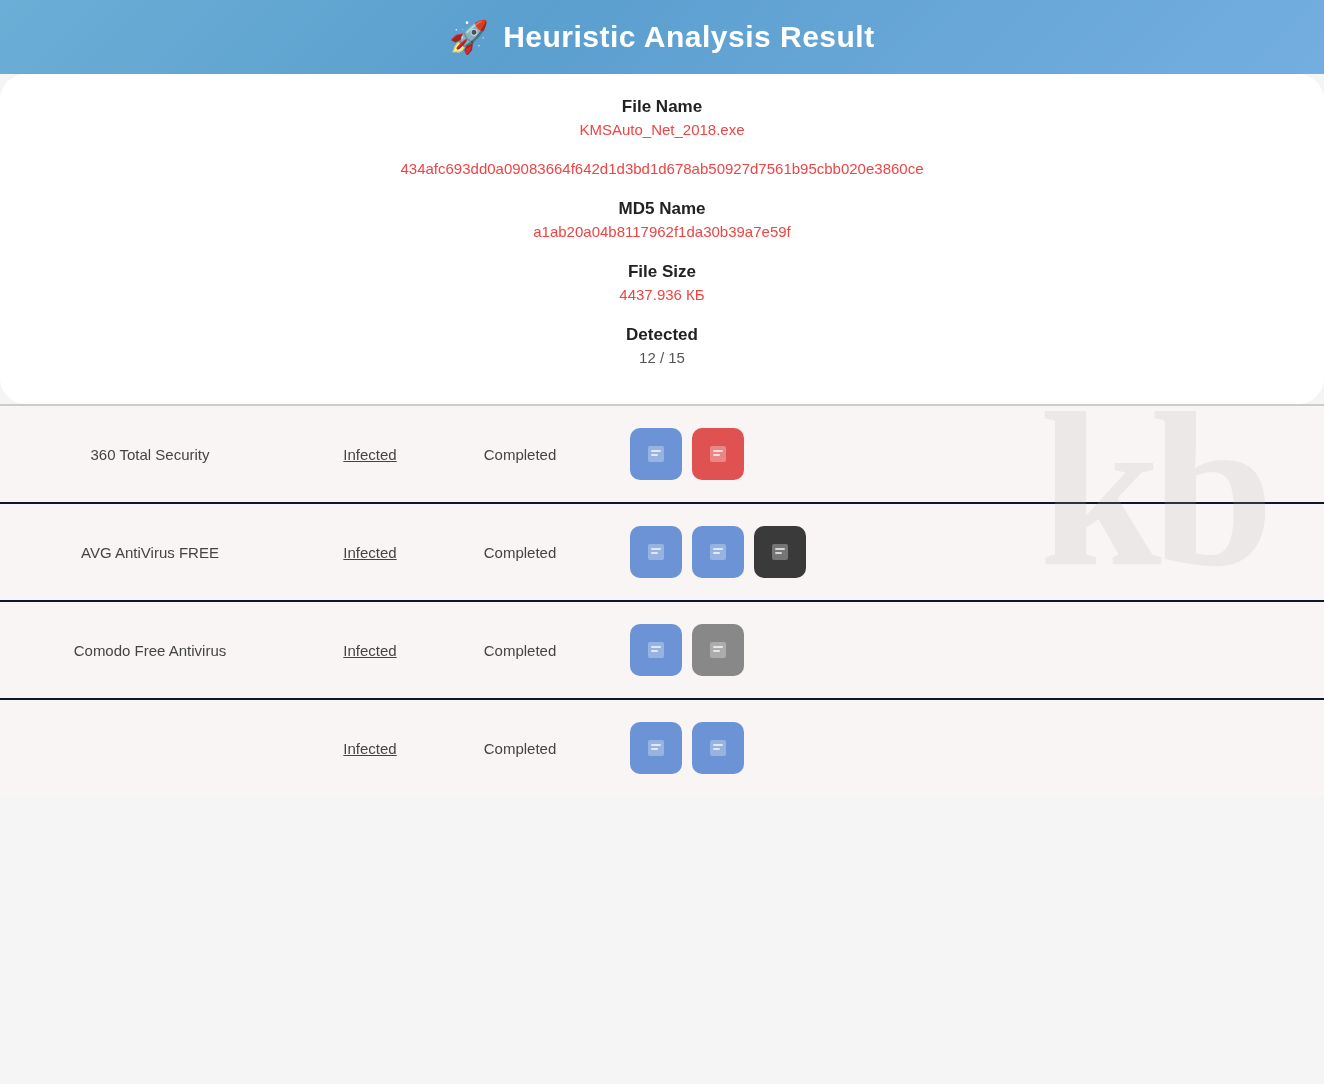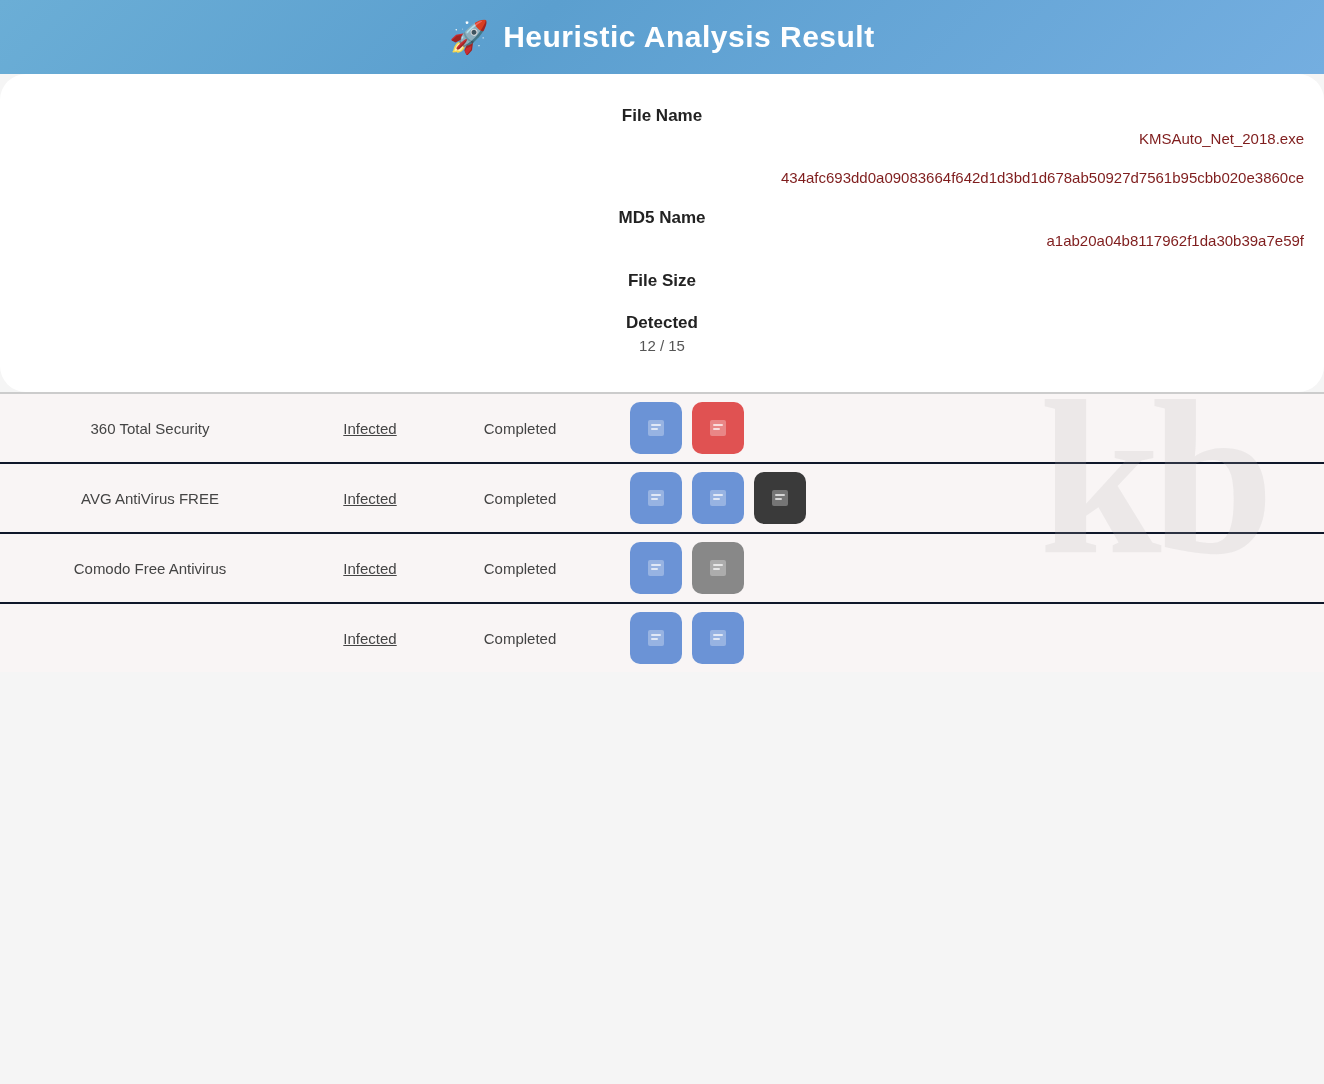--- a/index.html
+++ b/index.html
@@ -25,38 +25,37 @@
     }
     .header-title {
       font-size: 30px;
       font-weight: 600;
       color: white;
       letter-spacing: 0.5px;
     }
 
     .info-section {
       background: white;
-      padding: 32px 20px 20px;
+      padding: 23px 20px 20px;
       text-align: center;
       border-radius: 26px;
     }
     .info-block {
       margin-bottom: 22px;
     }
     .info-label {
       font-size: 17px;
       font-weight: 700;
       color: #222;
       margin-bottom: 4px;
     }
     .info-value {
       font-size: 15px;
-      color: #7f1d1d;
+      color: #ef4444;
       word-break: break-all;
-      text-align: right;
     }
 
     .detected-section {
       text-align: center;
       margin-bottom: 18px;
     }
     .detected-label {
       font-size: 17px;
       font-weight: 700;
       color: #222;
@@ -72,21 +71,21 @@
       border-collapse: collapse;
       background: #f9f5f5;
     }
     .results-table tr {
       border-top: 2px solid #0f172a;
     }
     .results-table tr:first-child {
       border-top: 2px solid #ccc;
     }
     .results-table td {
-      padding: 8px 30px;
+      padding: 22px 30px;
       font-size: 15px;
       color: #444;
       vertical-align: middle;
     }
     .col-name {
       width: 300px;
       text-align: center;
     }
     .col-status {
       width: 140px;
@@ -160,20 +159,21 @@
       <div class="info-value">434afc693dd0a09083664f642d1d3bd1d678ab50927d7561b95cbb020e3860ce</div>
     </div>
 
     <div class="info-block">
       <div class="info-label">MD5 Name</div>
       <div class="info-value">a1ab20a04b8117962f1da30b39a7e59f</div>
     </div>
 
     <div class="info-block">
       <div class="info-label">File Size</div>
+      <div class="info-value">4437.936 КБ</div>
     </div>
 
 
     <div class="detected-section">
       <div class="detected-label">Detected</div>
       <div class="detected-value">12 / 15</div>
     </div>
 
   </div>
 

